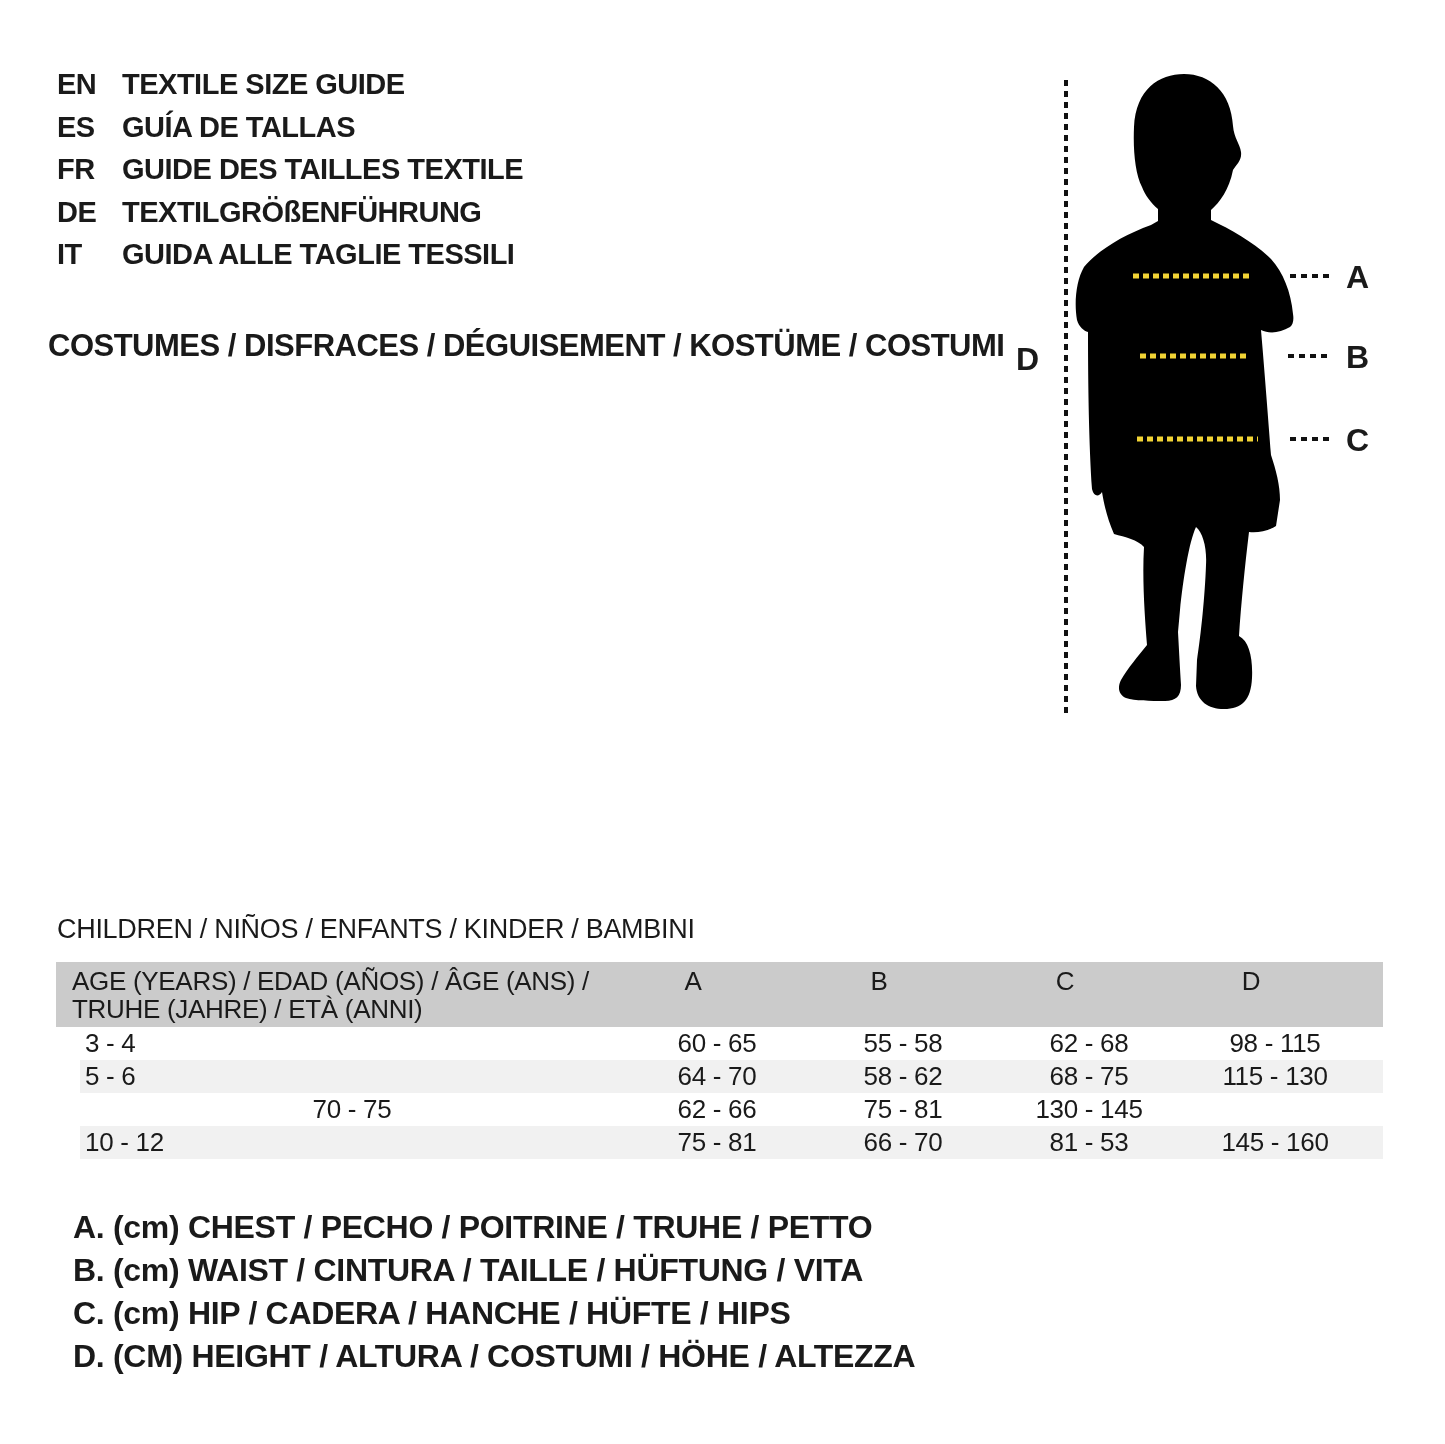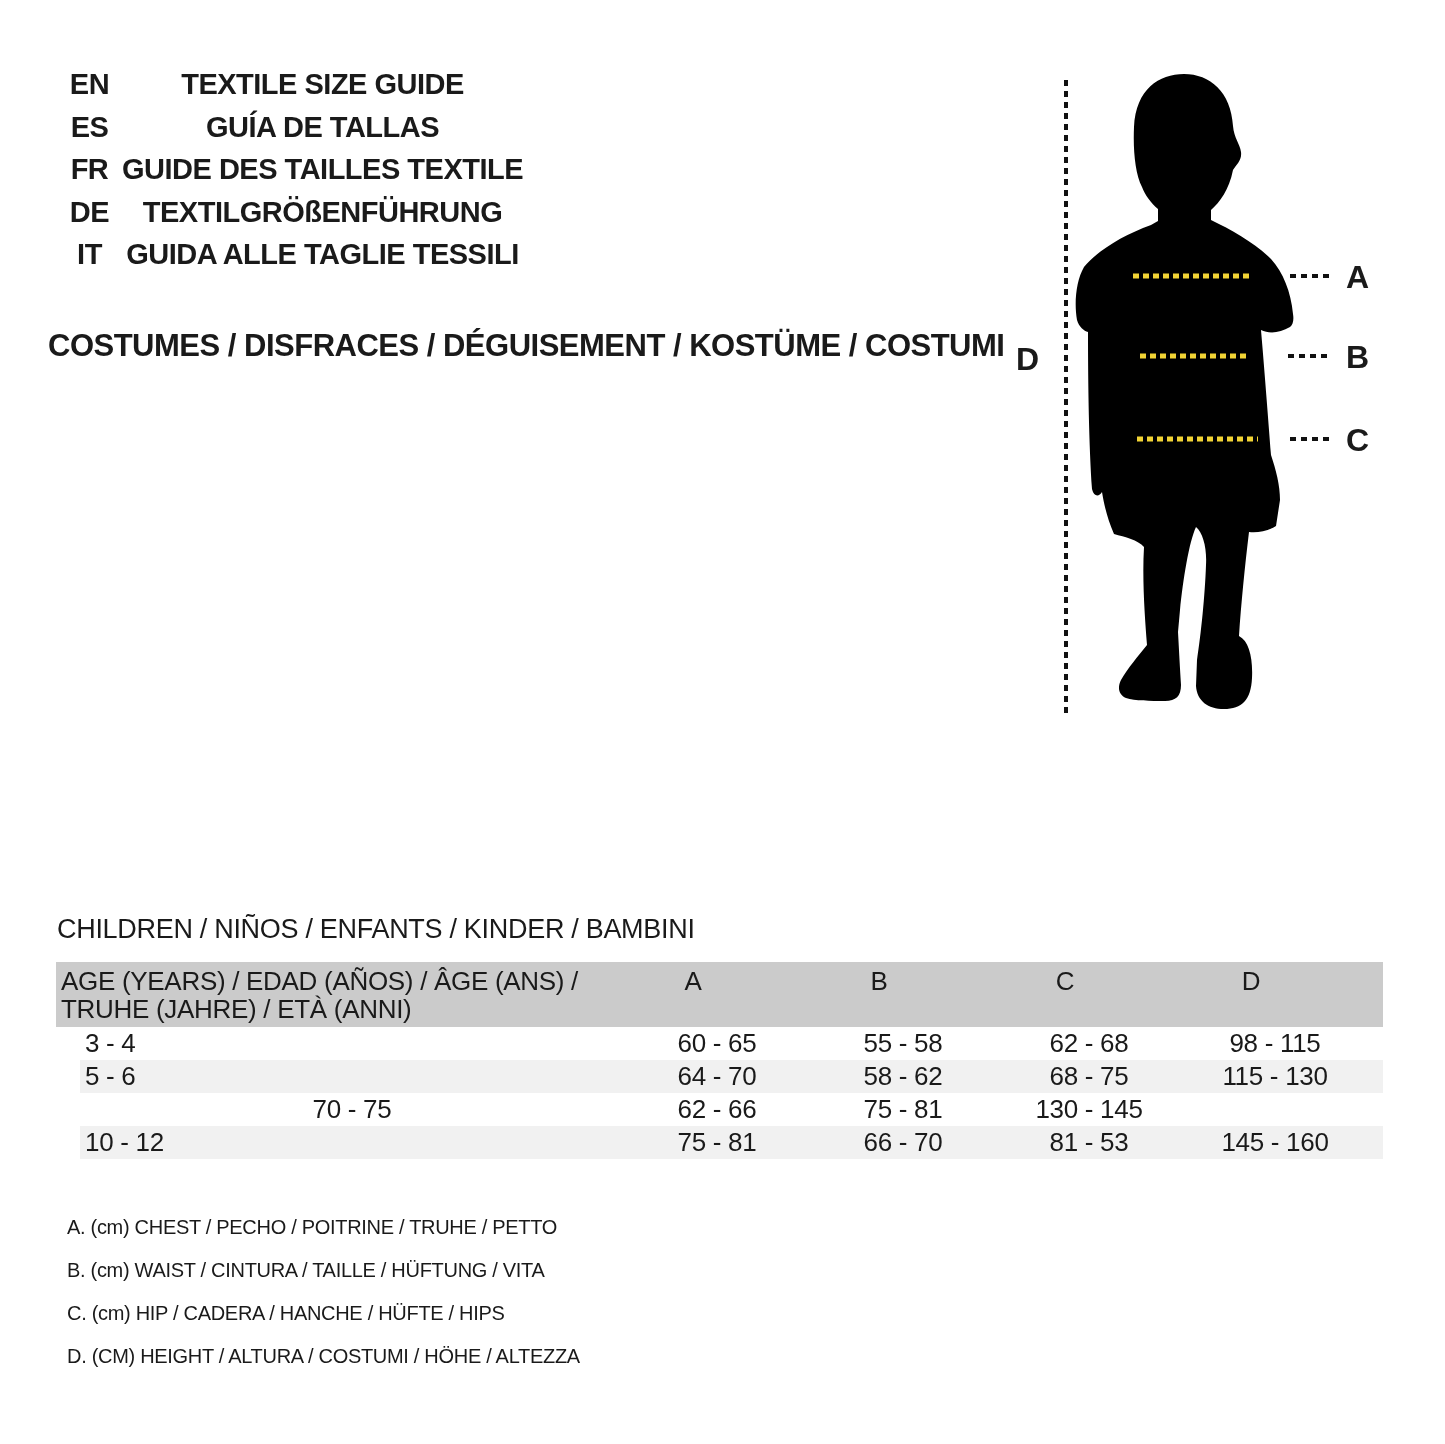--- a/index.html
+++ b/index.html
@@ -3,46 +3,46 @@
 <meta charset="utf-8">
 <style>
   * { margin:0; padding:0; box-sizing:border-box; }
   html,body { width:1445px; height:1444px; background:#ffffff; overflow:hidden;
               font-family:"Liberation Sans", sans-serif; color:#1a1a1a; }
   .abs { position:absolute; }
 
   
   .lang-block { left:57px; top:63px; }
   .lang-row { display:grid; grid-template-columns:65px auto; line-height:42.6px;
-              font-size:29px; font-weight:700; letter-spacing:-0.5px;text-align:center; }
+              font-size:29px; font-weight:700; letter-spacing:-0.5px; }
 
   
   .category-heading { left:48px; top:328px; font-size:31px; font-weight:700;
                       letter-spacing:-0.5px; white-space:nowrap; }
 
   
   .figure-svg { left:1000px; top:60px; }
   .fig-label { font:bold 32px "Liberation Sans", sans-serif; fill:#1a1a1a; }
 
   
   .children-heading { left:57px; top:914px; font-size:27px; font-weight:400;
                       letter-spacing:-0.3px; white-space:nowrap; }
   .size-table { left:56px; top:962px; width:1327px; font-size:26px; letter-spacing:-0.3px; }
   .t-row { display:grid; grid-template-columns:544px 186px 186px 186px 186px; align-items:start; }
   .t-header { background:#cbcbcb; height:65px; padding-top:5px; }
-  .t-header .agehead { padding-left:5px; line-height:28px; }
+  .t-header .agehead { padding-left:16px; line-height:28px; }
   .t-header .col-letter { text-align:center; line-height:28px; }
   .t-data { height:33px; line-height:33px;margin-left:24px; }
   .t-data .age-cell { padding-left:5px; }
   .t-data .val-cell { text-align:center; }
   .t-data:nth-child(odd) { background:#f1f1f1; }
 
   
-  .legend { left:67px; top:1206px; font-size:20px; line-height:43px;
-            font-weight:400; letter-spacing:-0.3px; white-space:nowrap; }
+  .legend { left:73px; top:1206px; font-size:32px; line-height:43px;
+            font-weight:700; letter-spacing:-0.3px; white-space:nowrap; }
 </style>
 </head>
 <body>
 
 <div class="abs lang-block">
   <div class="lang-row">
     <span>EN</span>
     <span>TEXTILE SIZE GUIDE</span>
   </div>
   <div class="lang-row">

